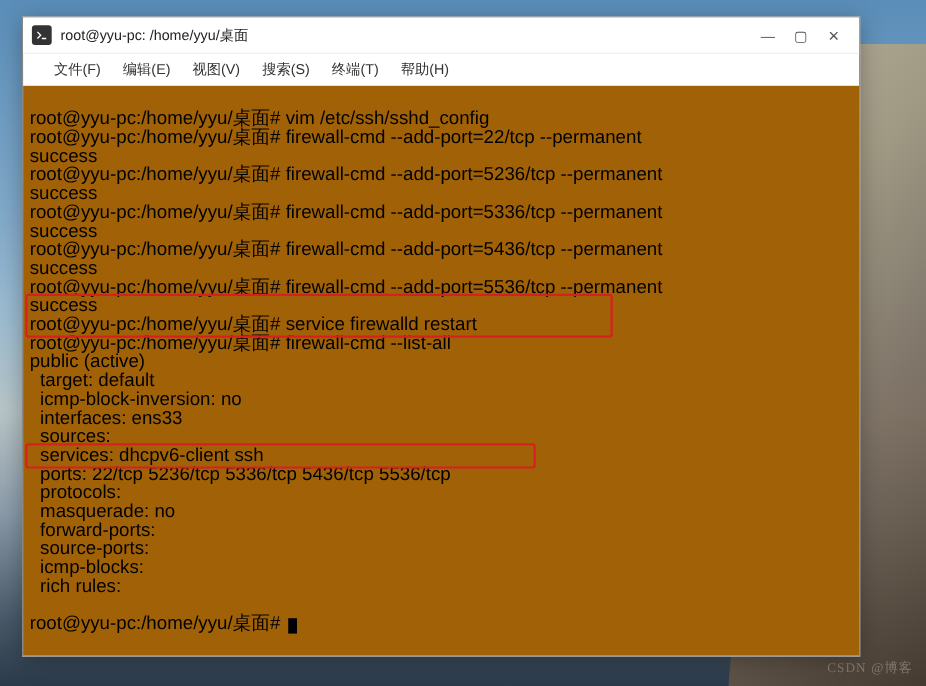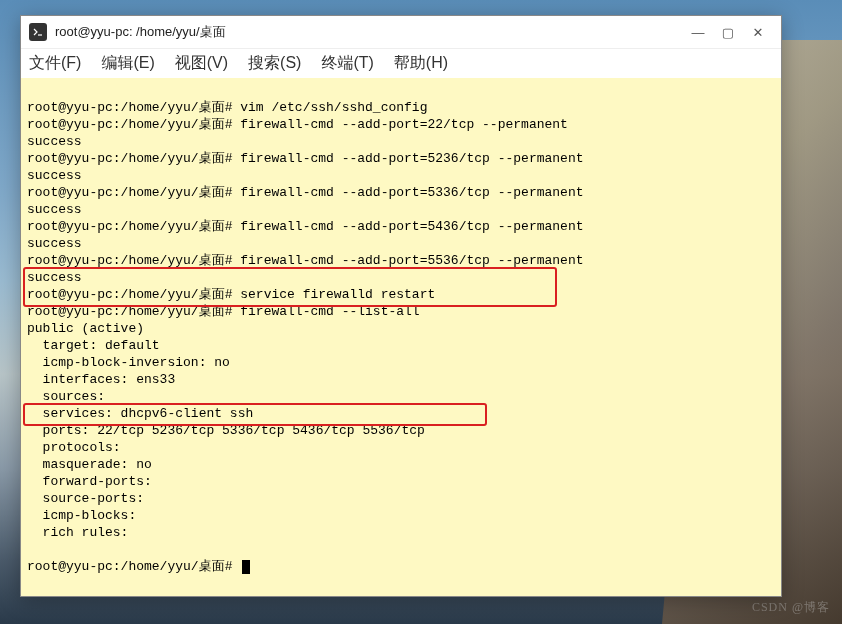--- a/index.html
+++ b/index.html
@@ -74,36 +74,36 @@
     align-items: center;
     justify-content: center;
     color: #555;
     font-size: 13px;
     cursor: pointer;
   }
   .menubar {
     height: 28px;
     display: flex;
     align-items: center;
-    padding: 0 0;
+    padding: 0 20px;
     gap: 4px;
-    font-size: 16px;
+    font-size: 13px;
     color: #333;
     border-bottom: 1px solid transparent;
   }
   .menubar .menuitem {
     padding: 3px 8px;
     cursor: pointer;
   }
   .terminal {
     flex: 1;
-    background: #fef9c3;
+    background: #a16207;
     color: #000;
-    font-family: Liberation Mono, monospace;
-    font-size: 13px;
+    font-family: Liberation Sans, sans-serif;
+    font-size: 17px;
     line-height: 17px;
     padding: 4px 6px;
     overflow: hidden;
     position: relative;
     white-space: pre;
   }
   .highlight-box {
     position: absolute;
     border: 2px solid #d92020;
     border-radius: 3px;

